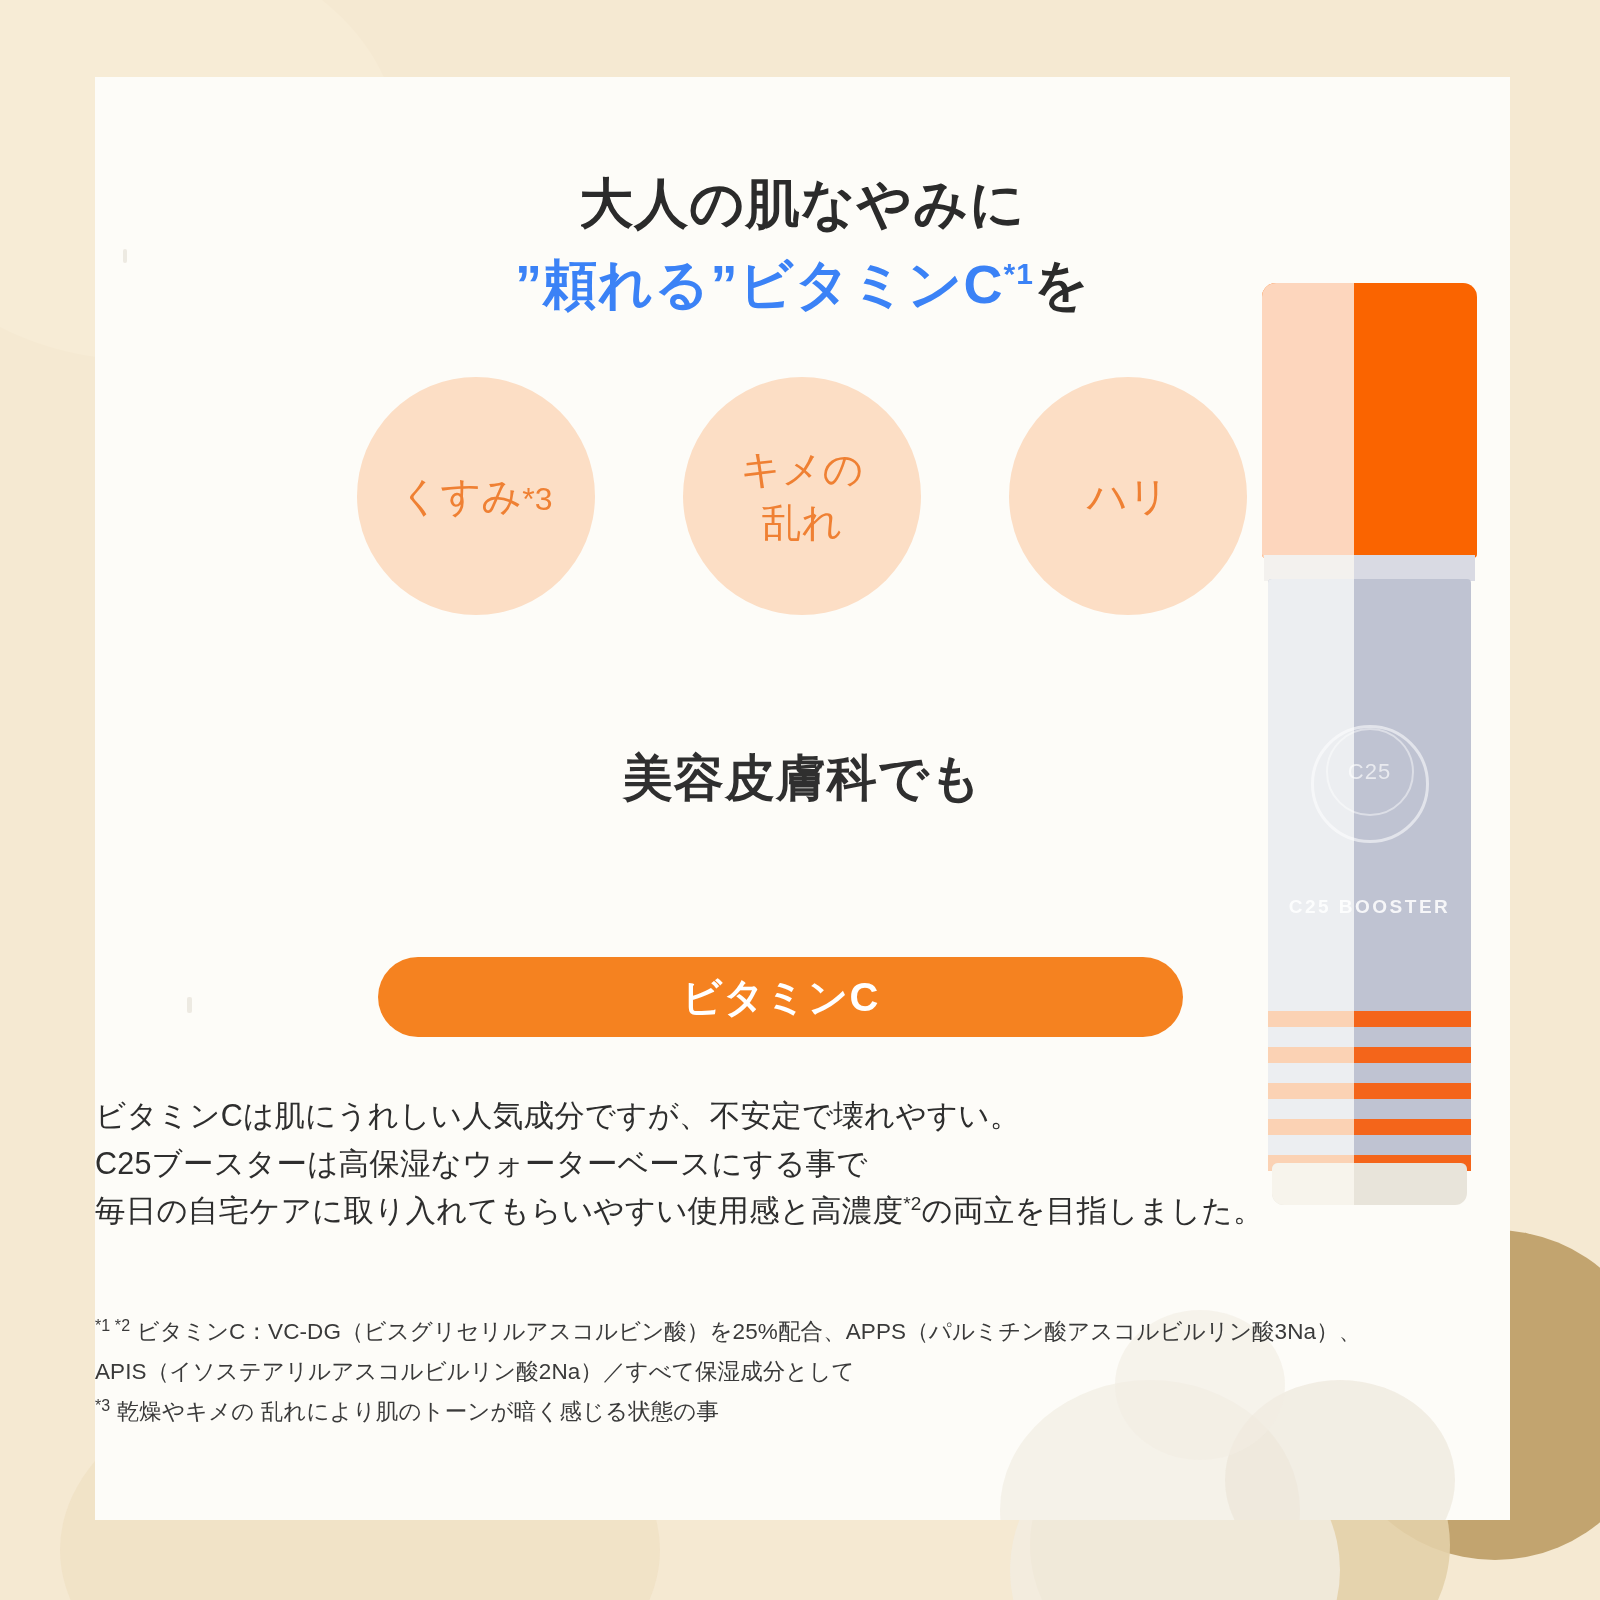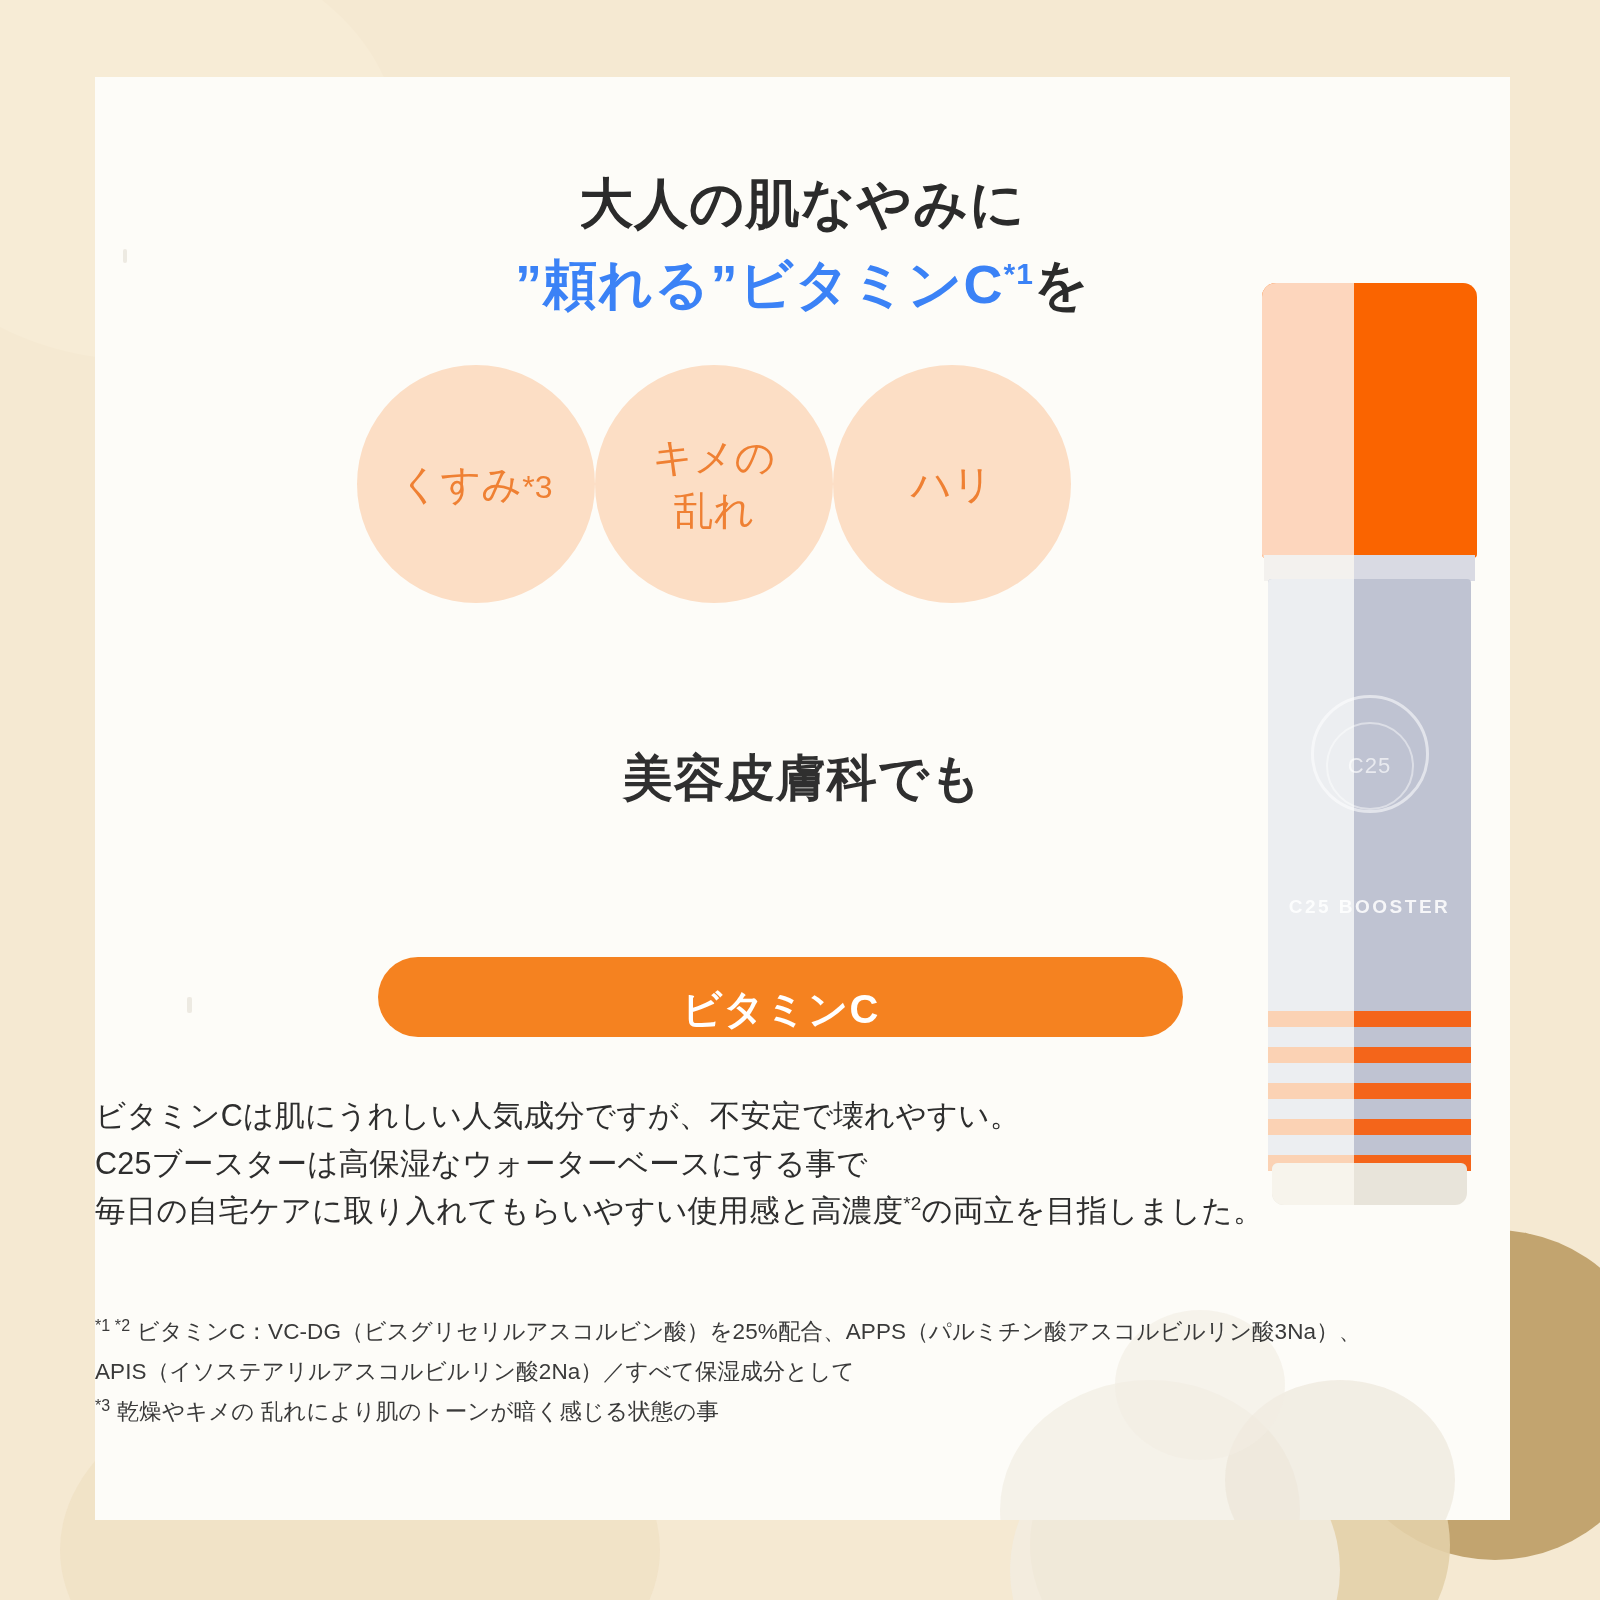--- a/index.html
+++ b/index.html
@@ -66,22 +66,22 @@
   }
   .headline .l2{
     display:block;font-size:54px;font-weight:600;letter-spacing:1px;color:#2b2b2b;
     margin-top:4px;
   }
   .hl-orange{color:#3b82f6;}
   .sup{font-size:30px;vertical-align:super;line-height:0;}
 
   
   .circles{
-    position:absolute;top:288px;left:262px;width:890px;
-    display:flex;align-items:center;
+    position:absolute;top:300px;left:262px;width:890px;
+    display:flex;justify-content:space-between;align-items:center;
   }
   .circle{
     width:238px;height:238px;border-radius:50%;
     background:#fcdec5;
     display:flex;align-items:center;justify-content:center;
     text-align:center;
   }
   .circle-txt{
     color:#ef8033;font-size:40px;line-height:1.32;font-weight:500;
   }
@@ -91,21 +91,21 @@
   .subhead{
     position:absolute;left:0;right:0;top:665px;text-align:center;
     color:#2f2f2f;font-size:50px;font-weight:600;line-height:1.45;letter-spacing:1px;
   }
   .subhead span{display:block;}
 
   
   .pill{
     position:absolute;left:283px;top:880px;width:805px;height:80px;
     background:#f58220;border-radius:42px;
-    display:flex;align-items:flex-end;justify-content:center;
+    display:flex;align-items:center;justify-content:center;
     color:#ffffff;font-size:40px;font-weight:600;letter-spacing:1px;
   }
 
   
   .body-copy{
     position:absolute;left:0;right:0;top:1015px;
     color:#2e2e2e;font-size:30.5px;line-height:1.56;letter-spacing:.2px;
   }
   .body-copy p{margin:0;}
   .body-copy .sup2{font-size:19px;vertical-align:super;line-height:0;}
@@ -141,24 +141,24 @@
   }
   .bottle-body{
     position:absolute;left:6px;top:296px;width:203px;height:590px;
     background:#bfc3d2;border-radius:4px 4px 10px 10px;
   }
   .bottle-body-shade{
     position:absolute;left:6px;top:296px;width:86px;height:590px;
     background:#eceef1;border-radius:4px 0 0 10px;
   }
   .bottle-emblem{
-    position:absolute;left:50%;top:412px;transform:translateX(-50%);
+    position:absolute;left:50%;top:442px;transform:translateX(-50%);
     width:112px;height:112px;border-radius:50%;
     border:3px solid rgba(255,255,255,.55);
-    display:flex;align-items:flex-end;justify-content:center;
+    display:flex;align-items:flex-start;justify-content:center;
   }
   .bottle-emblem-inner{
     width:84px;height:84px;border-radius:50%;
     border:2px solid rgba(255,255,255,.45);
     display:flex;align-items:center;justify-content:center;
     color:rgba(255,255,255,.65);font-size:22px;letter-spacing:1px;
   }
   .bottle-label{
     position:absolute;left:0;right:0;top:613px;text-align:center;
     color:rgba(255,255,255,.85);font-size:19px;letter-spacing:2.5px;font-weight:600;

